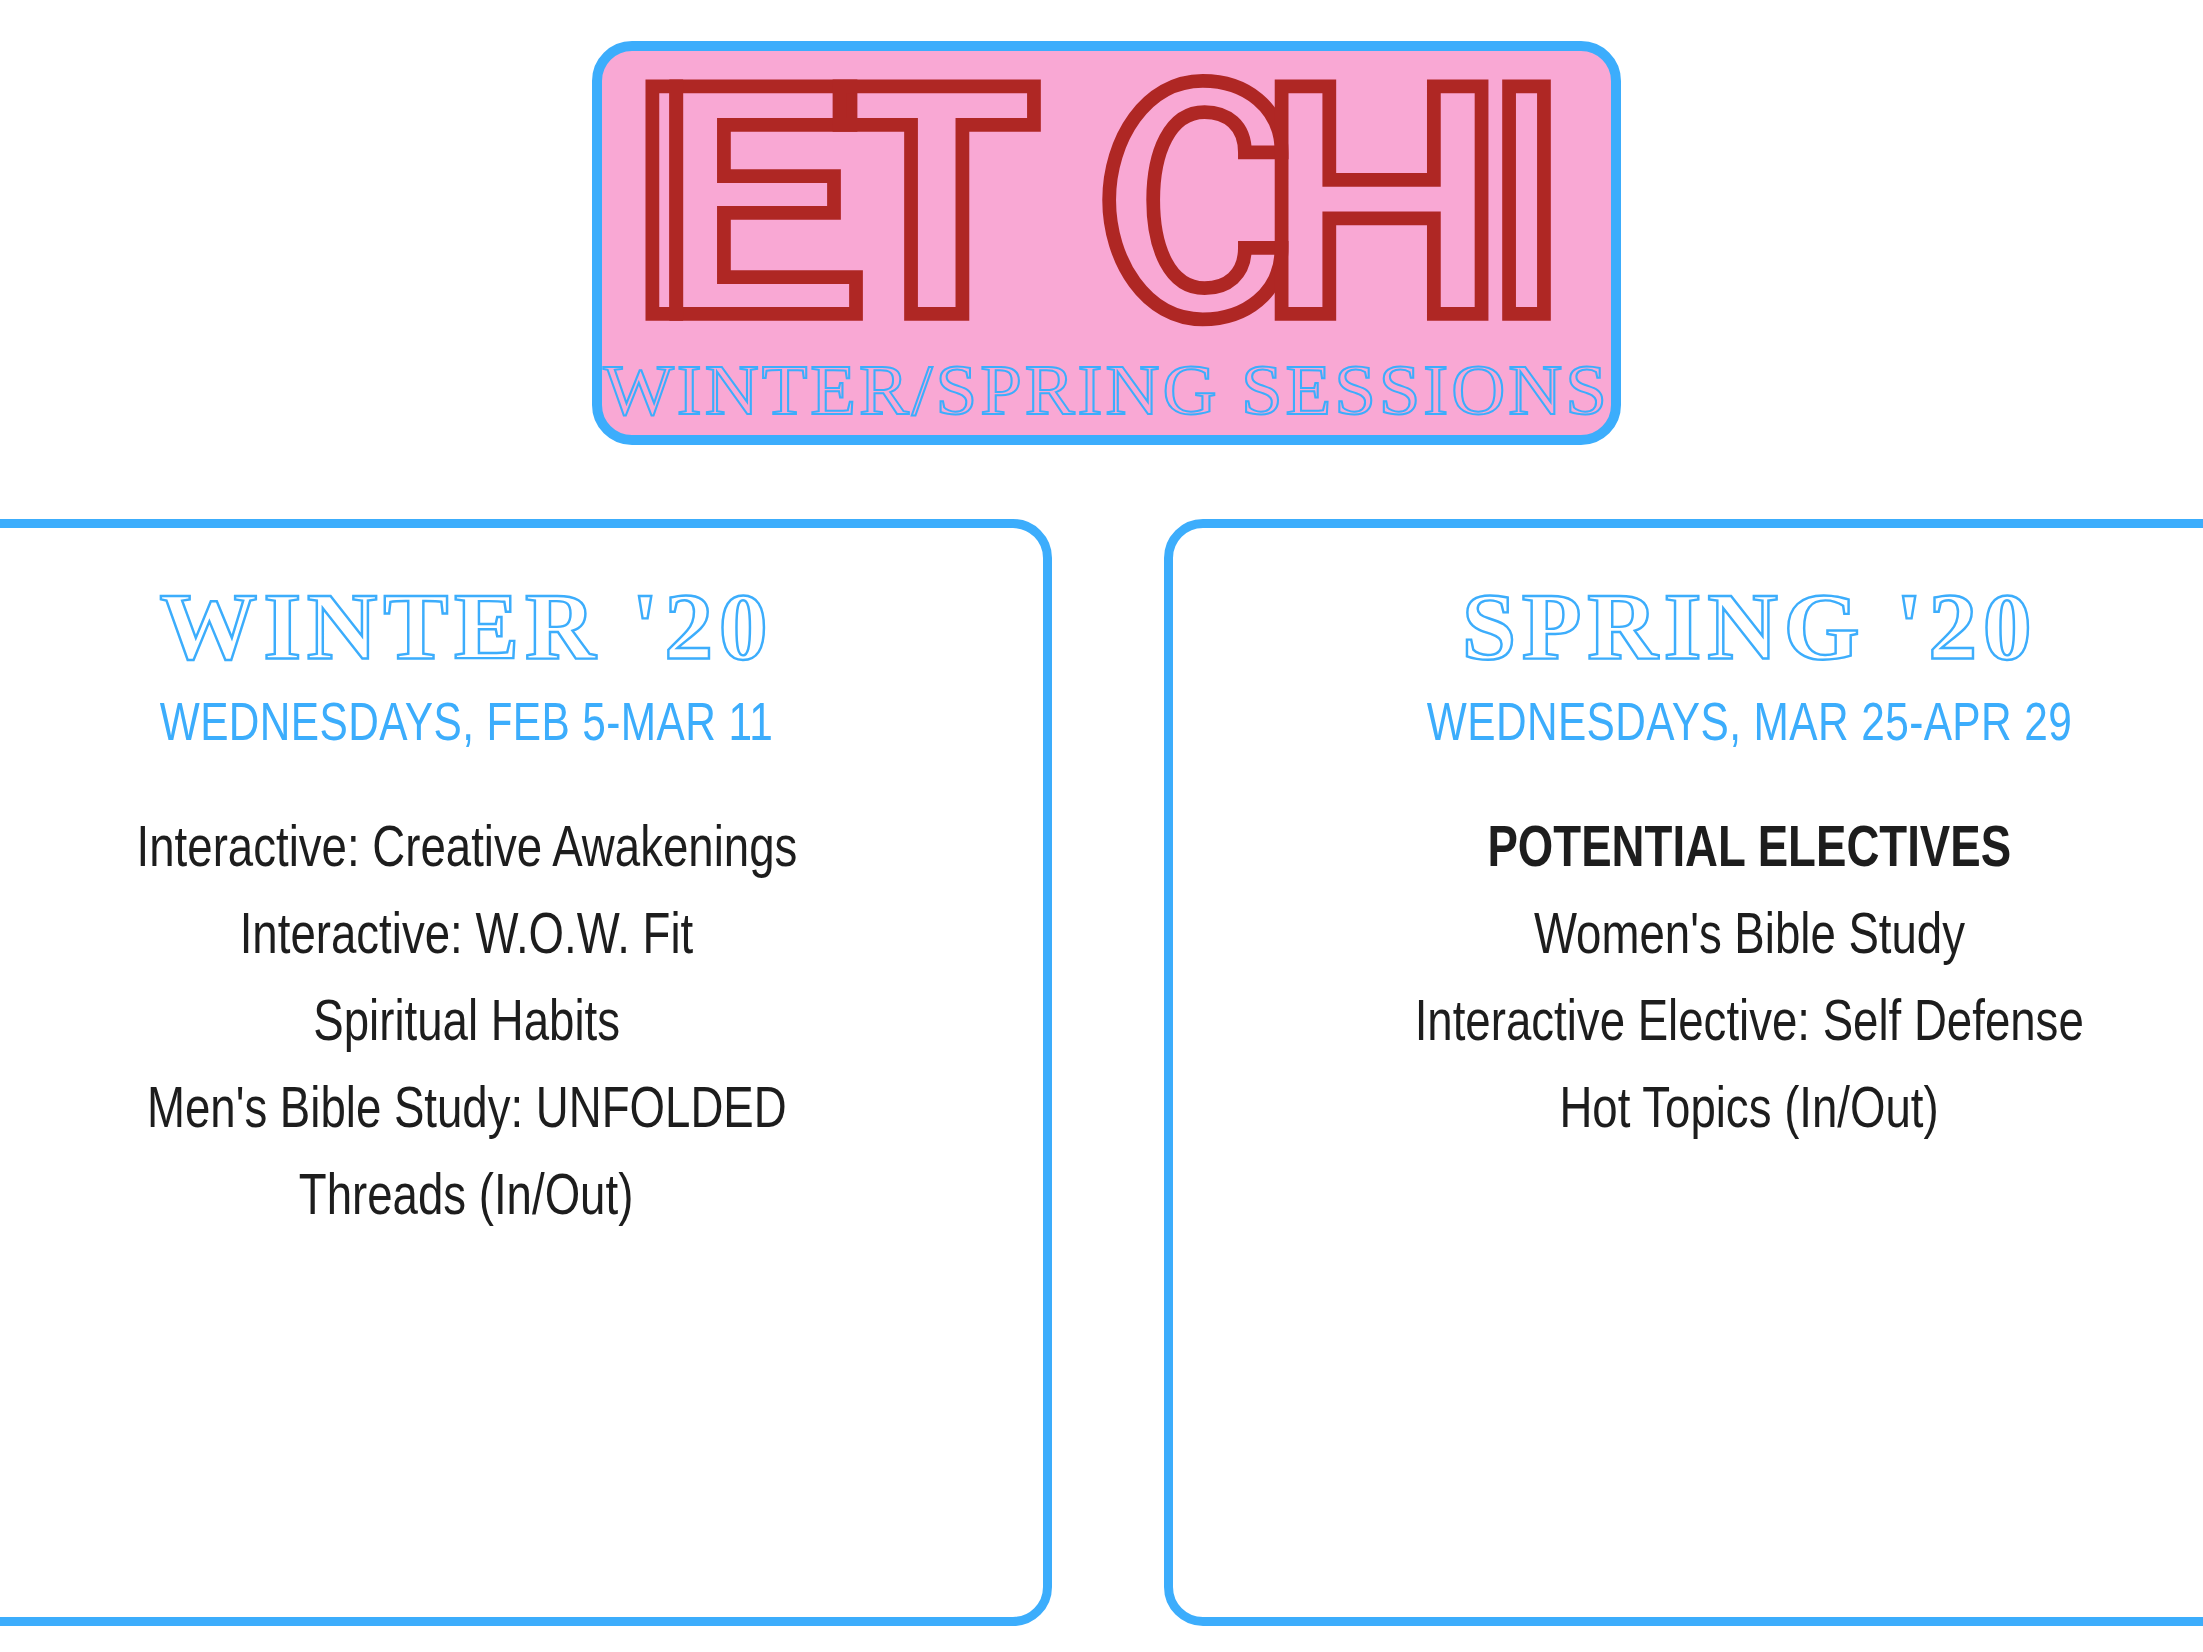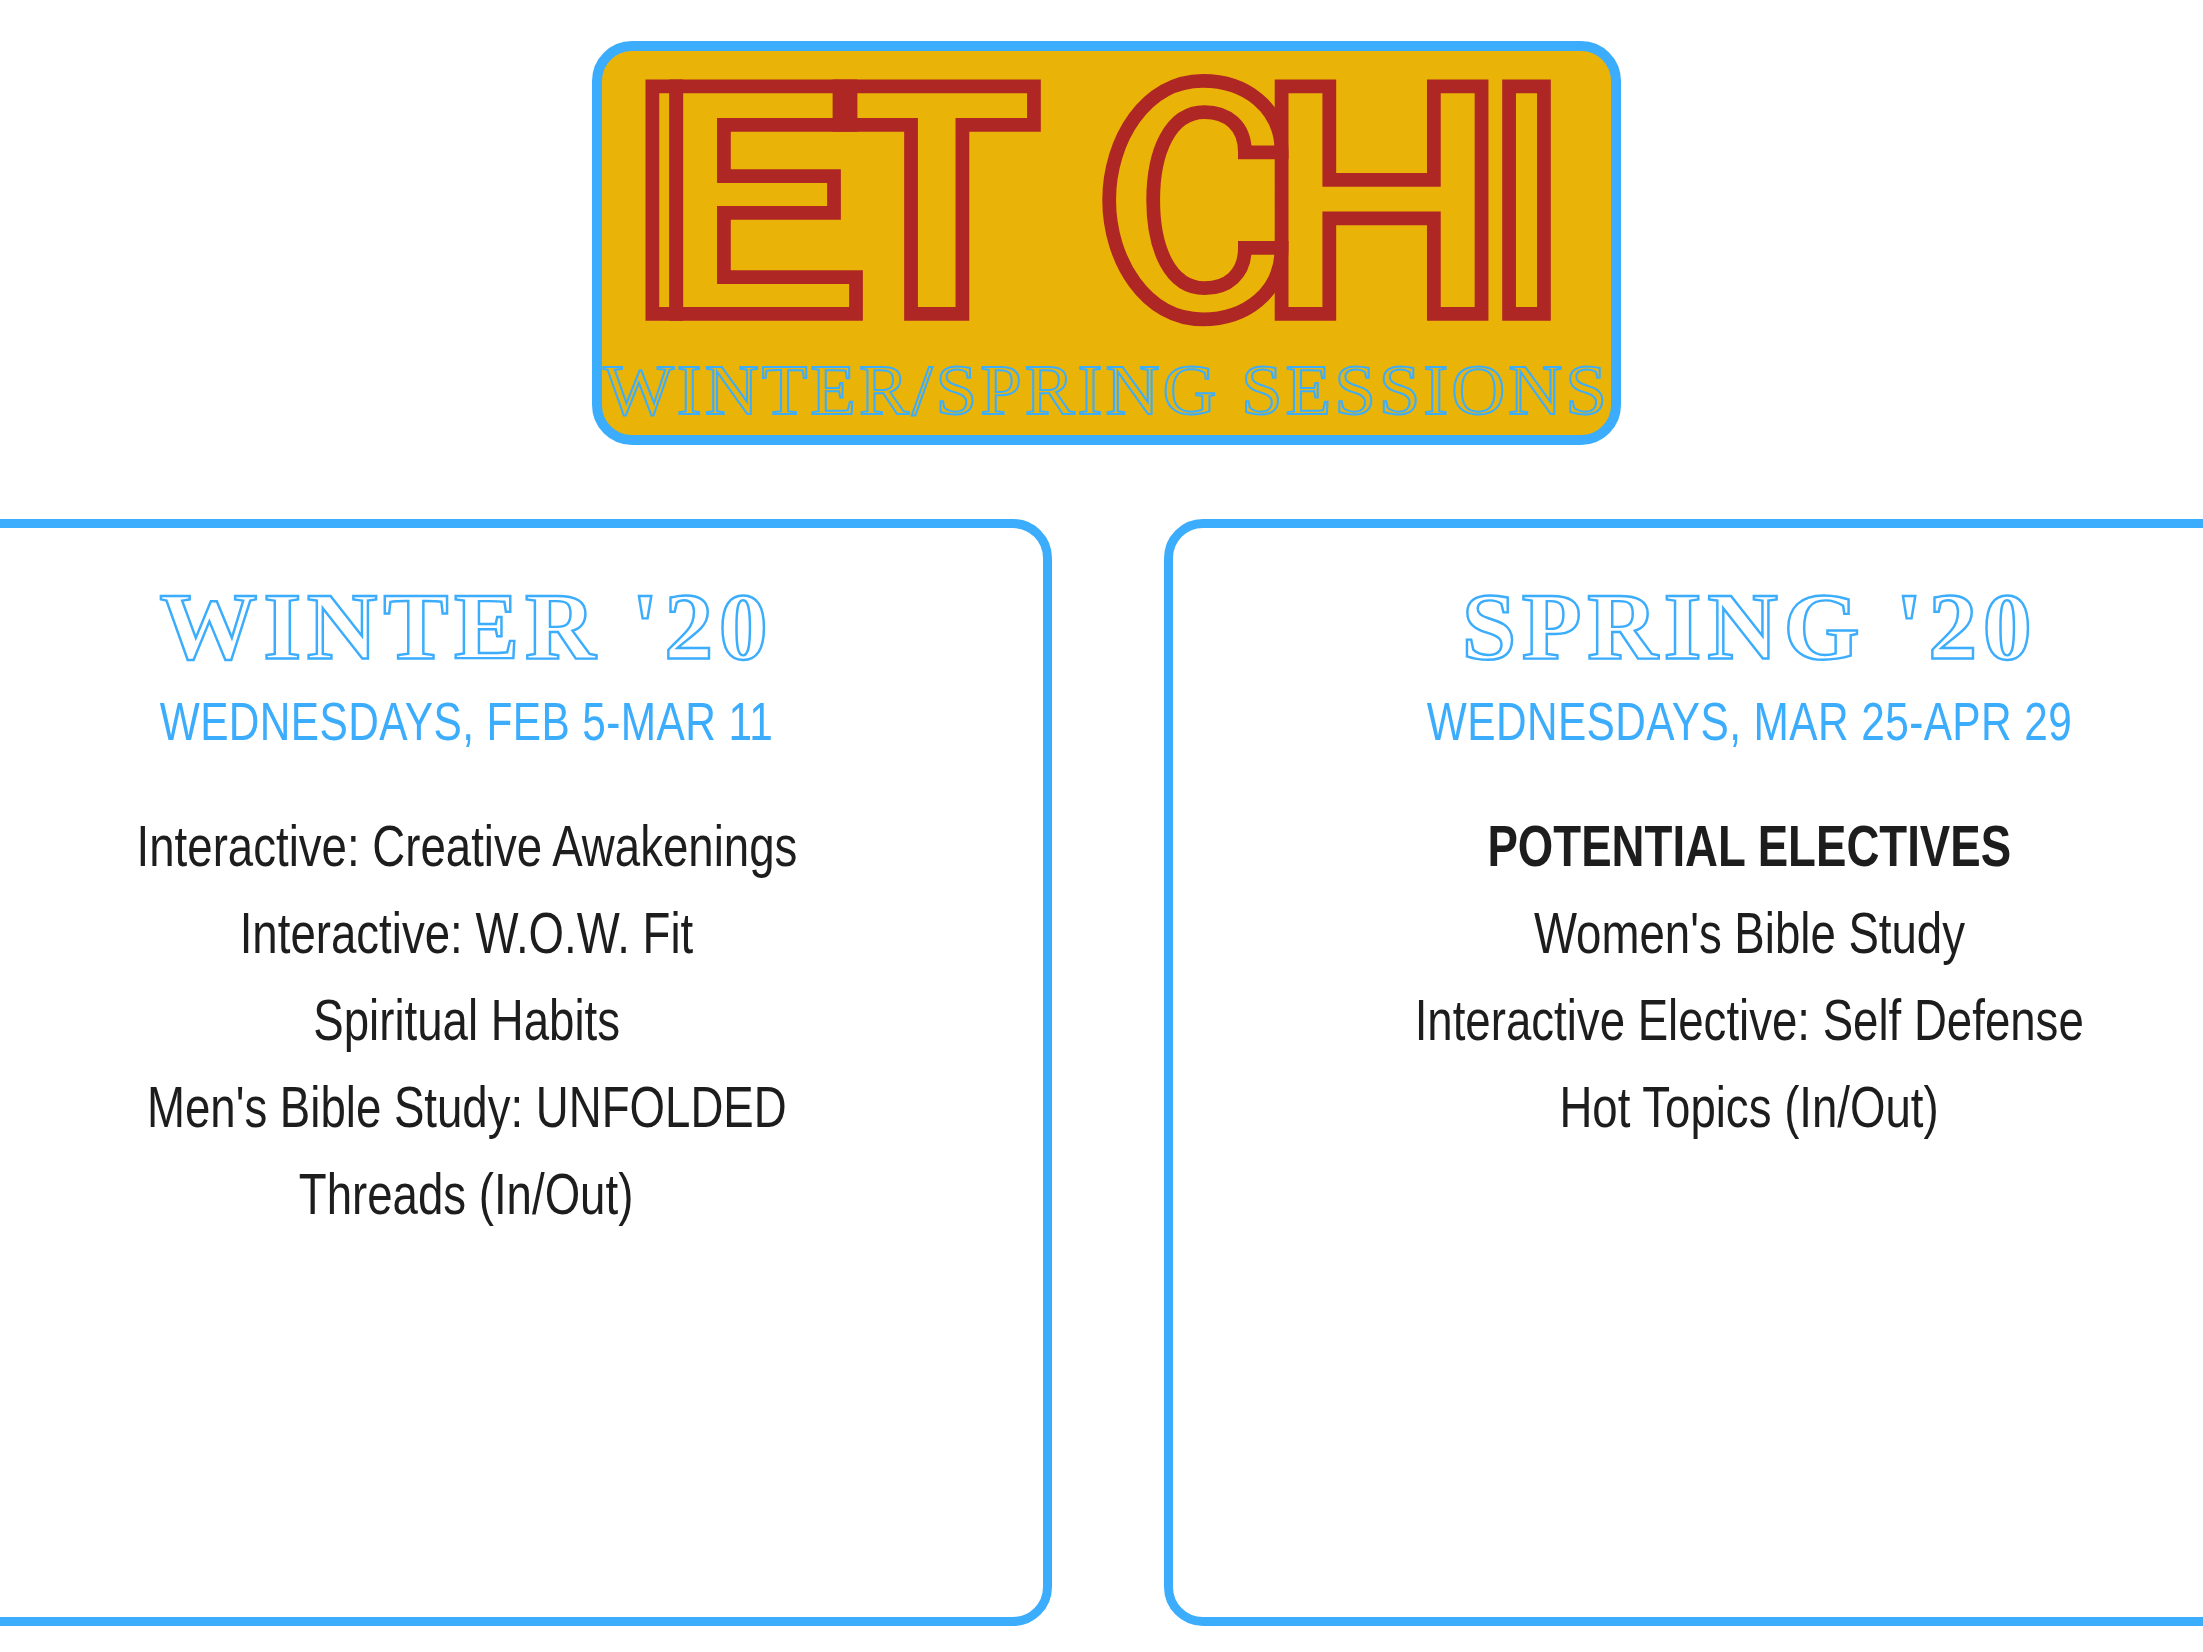--- a/index.html
+++ b/index.html
@@ -19,21 +19,21 @@
   
   #logo-badge {
     position: absolute;
     left: 592px;
     top: 41px;
     width: 1029px;
     height: 404px;
     box-sizing: border-box;
     border: 10px solid #3cadfc;
     border-radius: 40px;
-    background: #eab308;
+    background: #f9a8d4;
   }
   #logo-wordmark {
     position: absolute;
     left: 37px;
     top: 16.5px;
     width: 955px;
     height: 266px;
   }
   #logo-wordmark svg { display: block; width: 100%; height: 100%; }
 

